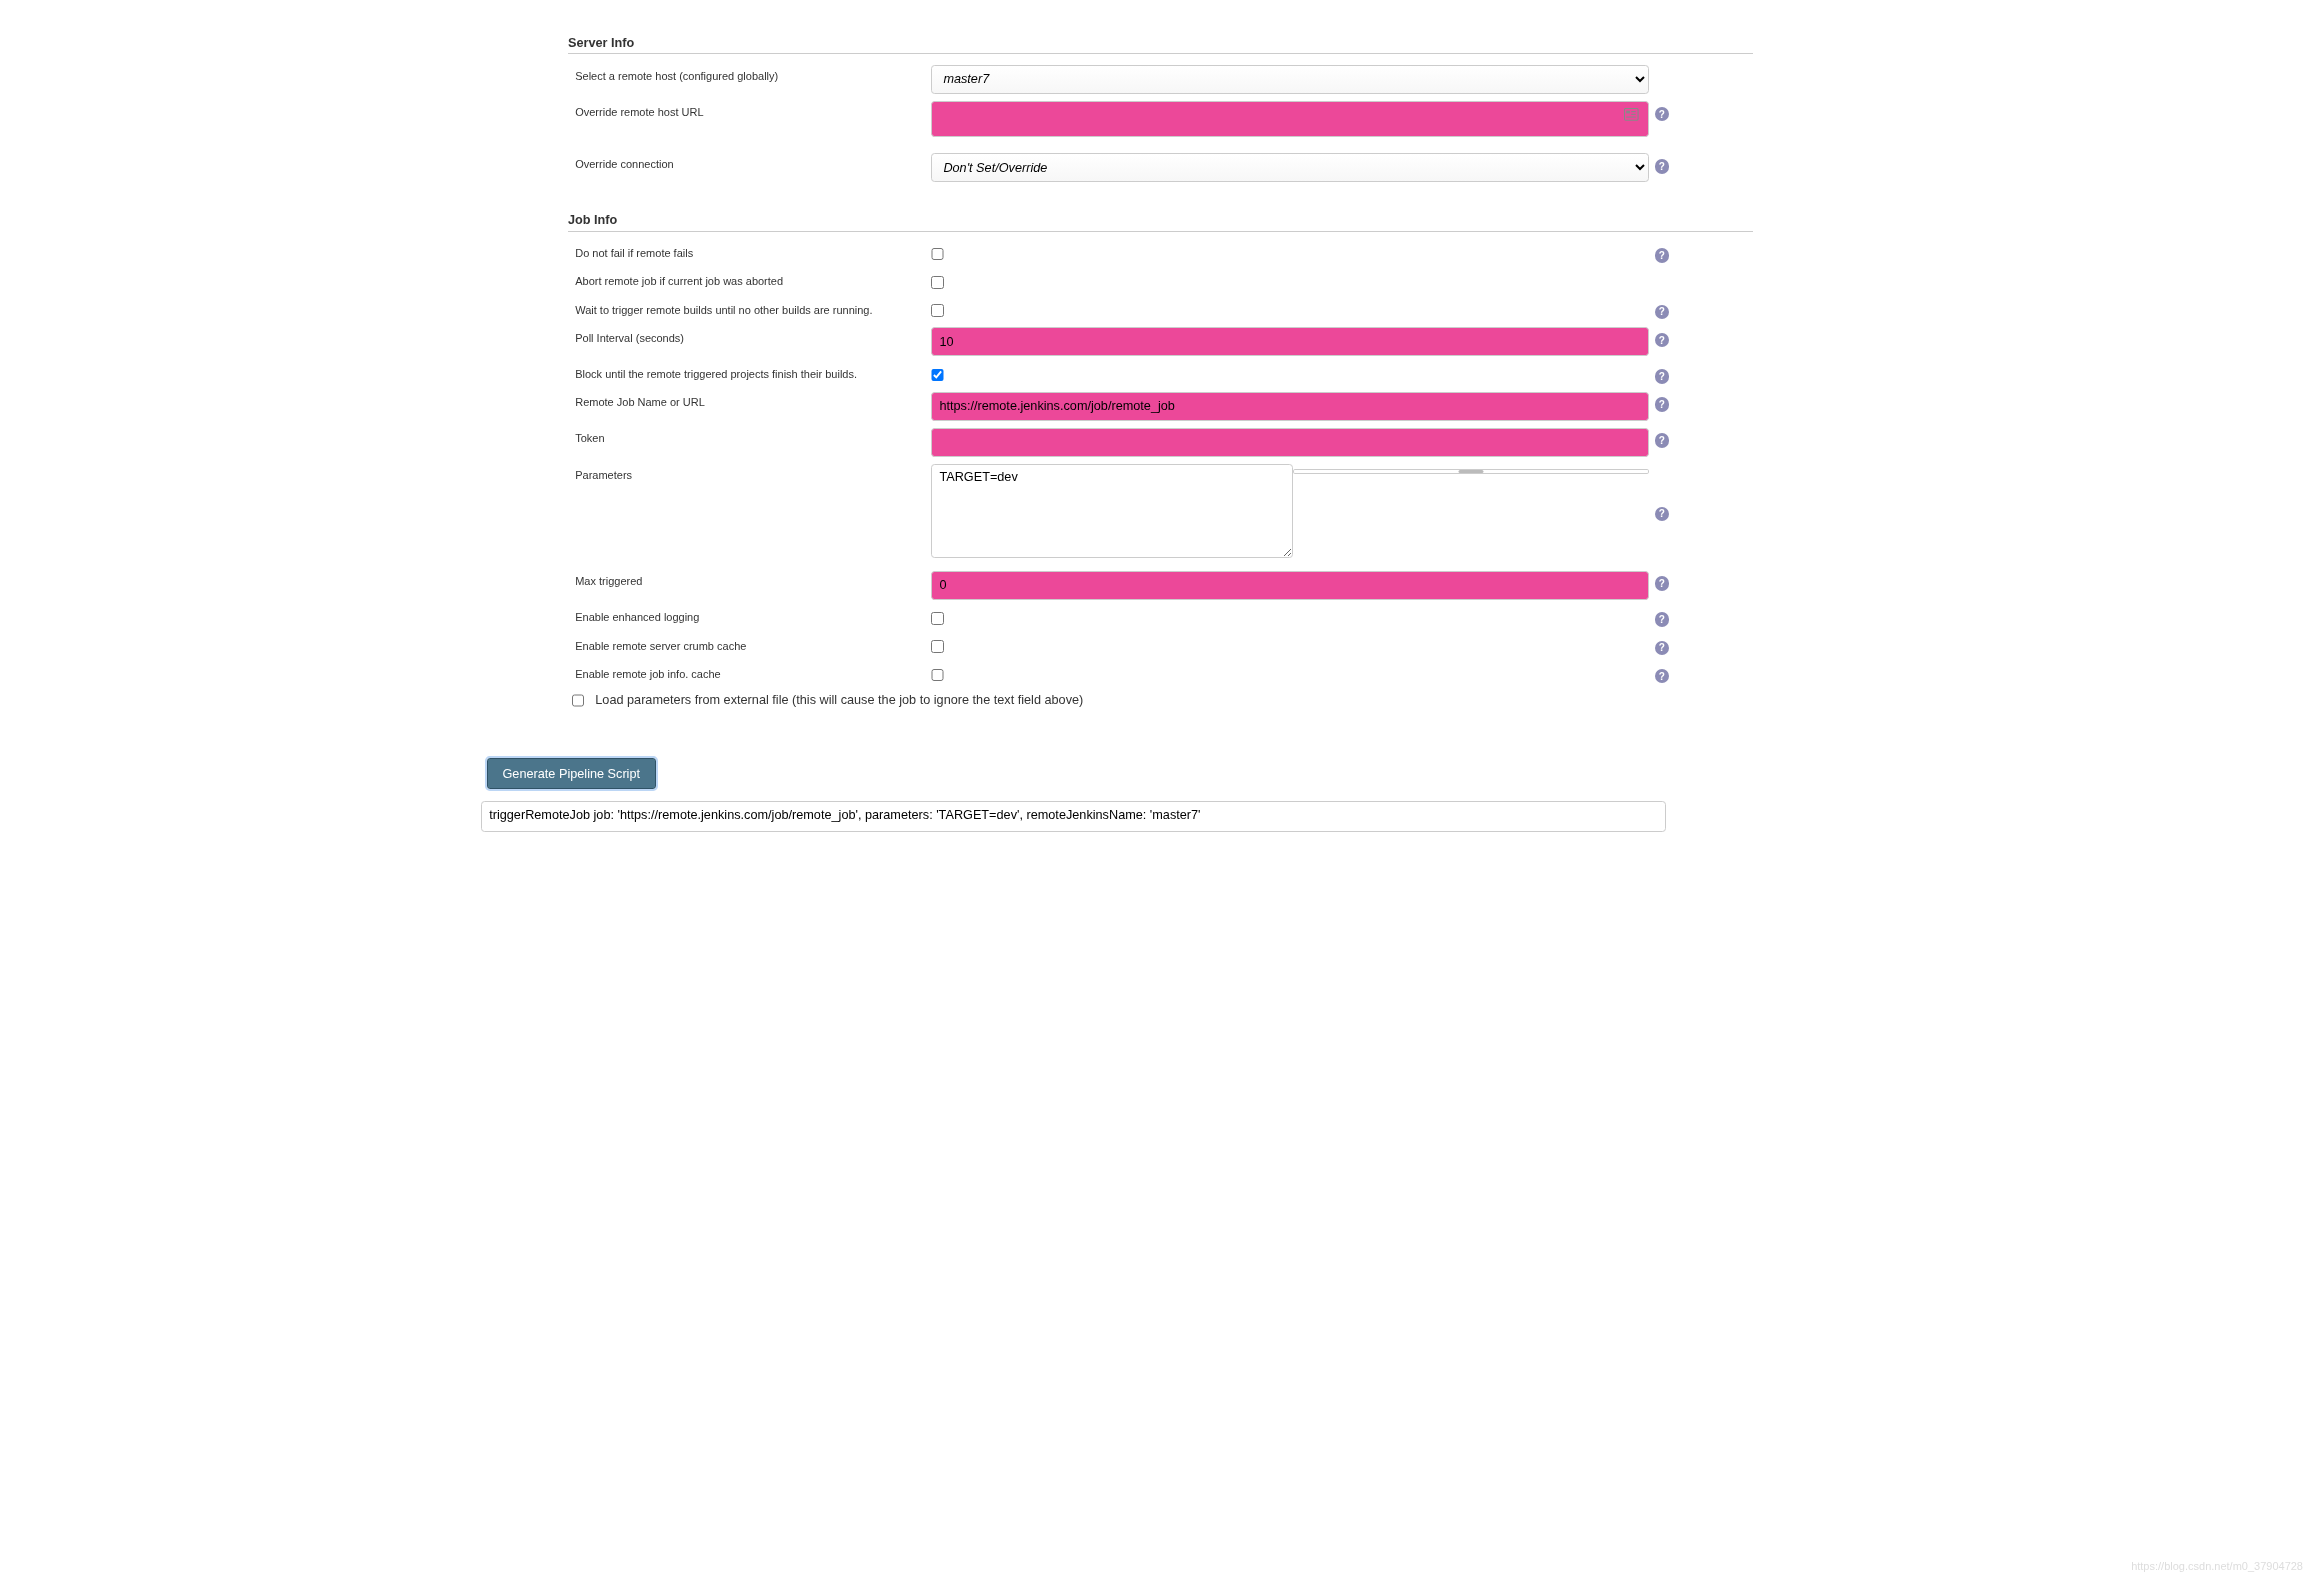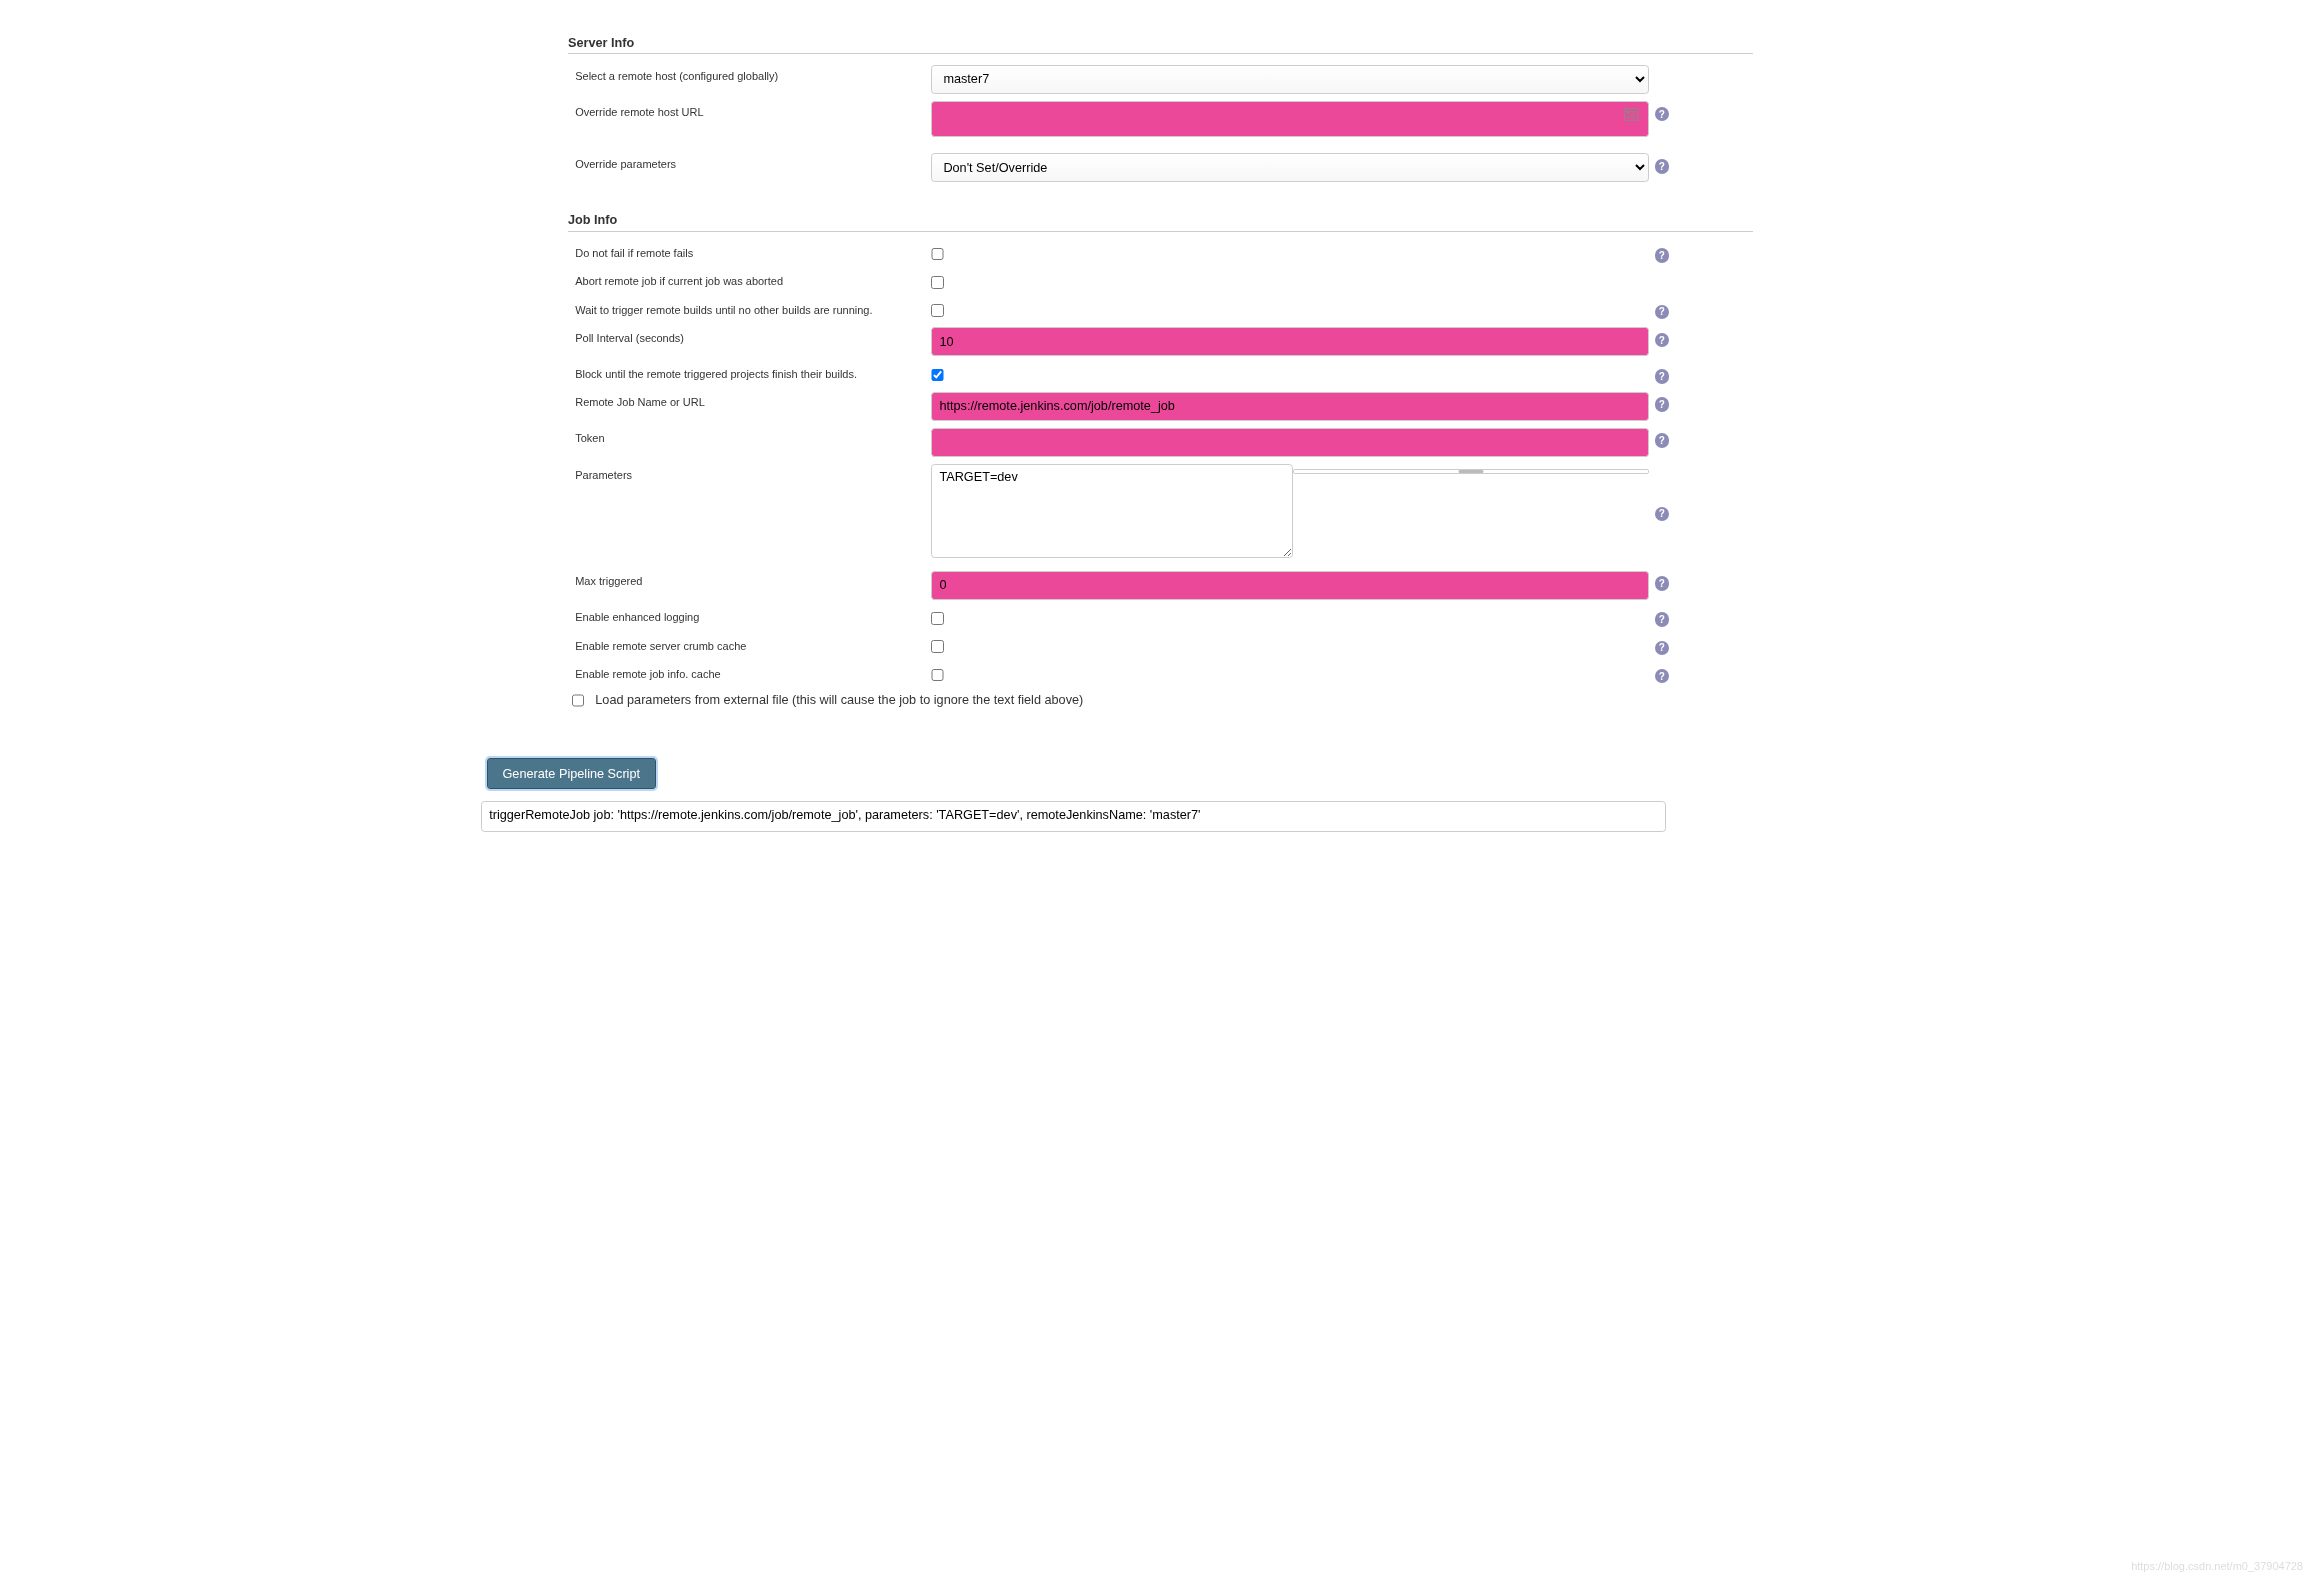--- a/index.html
+++ b/index.html
@@ -58,20 +58,21 @@
     padding: 3.6px 7.2px;
     font-size: 12.7px;
     border: 0.9px solid #ccc;
     border-radius: 3.6px;
     background: #ec4899;
     font-family: inherit;
   }
   select.text-input {
     background: linear-gradient(#fff,#f7f7f7);
     appearance: auto;
+    font-style: italic;
   }
   textarea.text-input {
     width: 100%;
     box-sizing: border-box;
     padding: 5.4px 7.2px;
     font-size: 12.7px;
     border: 0.9px solid #ccc;
     border-radius: 3.6px;
     font-family: inherit;
     resize: both;
@@ -205,21 +206,21 @@
               <line x1="8" y1="4" x2="13" y2="4" stroke="#888" stroke-width="1.2"></line>
               <line x1="8" y1="7" x2="13" y2="7" stroke="#888" stroke-width="1.2"></line>
               <line x1="2.5" y1="10" x2="13" y2="10" stroke="#888" stroke-width="1.2"></line>
             </svg>
       </span></span>
     </div>
     <div class="help-col"><span class="help-icon">?</span></div>
   </div>
 
   <div class="row" style="padding-top:12.7px;">
-    <div class="label-col">Override parameters</div>
+    <div class="label-col">Override connection</div>
     <div class="control-col">
       <select class="text-input">
         <option>Don't Set/Override</option>
       </select>
     </div>
     <div class="help-col"><span class="help-icon">?</span></div>
   </div>
 
   
   <div class="section-title" style="margin-top:27px;">Job Info</div>

